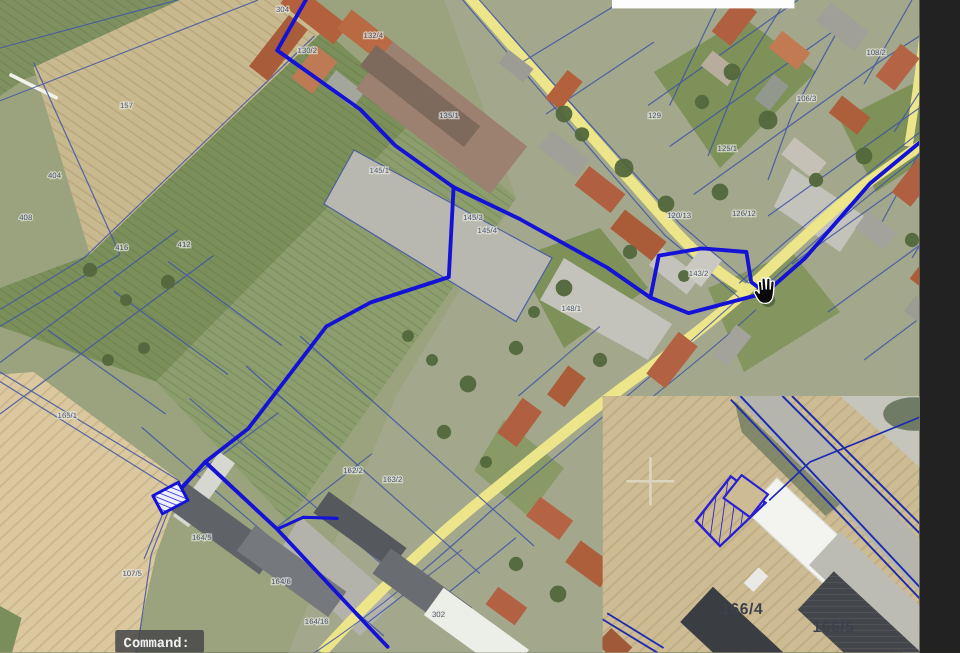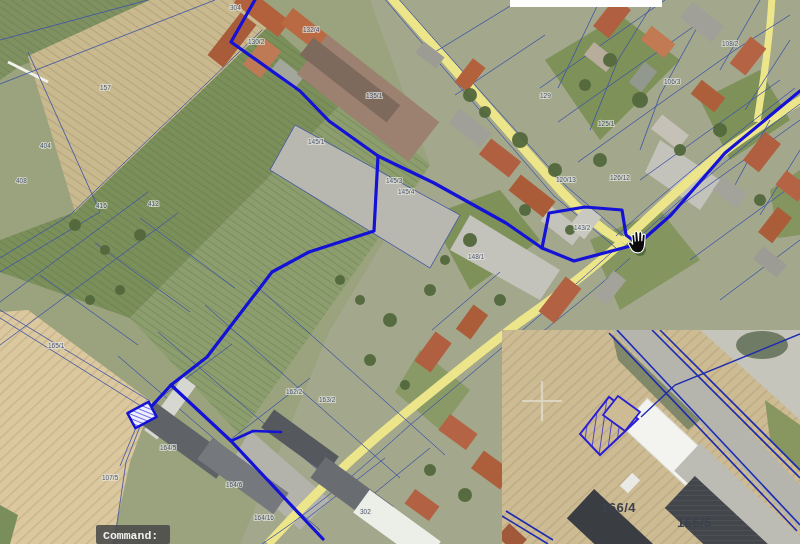--- a/index.html
+++ b/index.html
@@ -1,17 +1,17 @@
 <!DOCTYPE html>
 <html><head>
 <meta charset="utf-8">
 <style>
   html,body{margin:0;padding:0;background:#222;}
-  .screen{position:relative;width:800px;height:544px;overflow:hidden;
-          font-family:"Liberation Sans",sans-serif;background:#9aa37e;}
+  .screen{position:relative;width:734px;height:544px;overflow:hidden;
+          font-family:"Liberation Sans",sans-serif;background:#9aa37e;padding-left:32px;}
   .screen svg{position:absolute;left:0;top:0;}
   text{user-select:none;}
   .plabel{font-family:"Liberation Sans",sans-serif;font-size:6.5px;fill:#3e4a6b;
           paint-order:stroke;stroke:rgba(232,232,220,.75);stroke-width:2px;opacity:.9;}
   .ilabel{font-family:"Liberation Sans",sans-serif;font-size:13px;font-weight:bold;
           fill:#3c414d;letter-spacing:.5px;}
   .cmdtext{font-family:"Liberation Mono",monospace;font-size:11.5px;font-weight:bold;fill:#f0f0f0;}
 </style>
 </head>
 <body>

